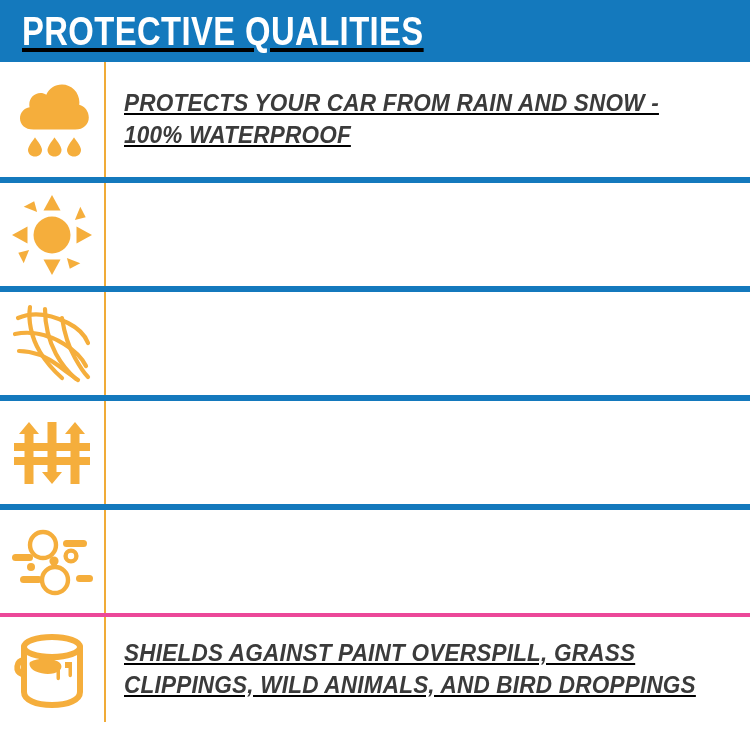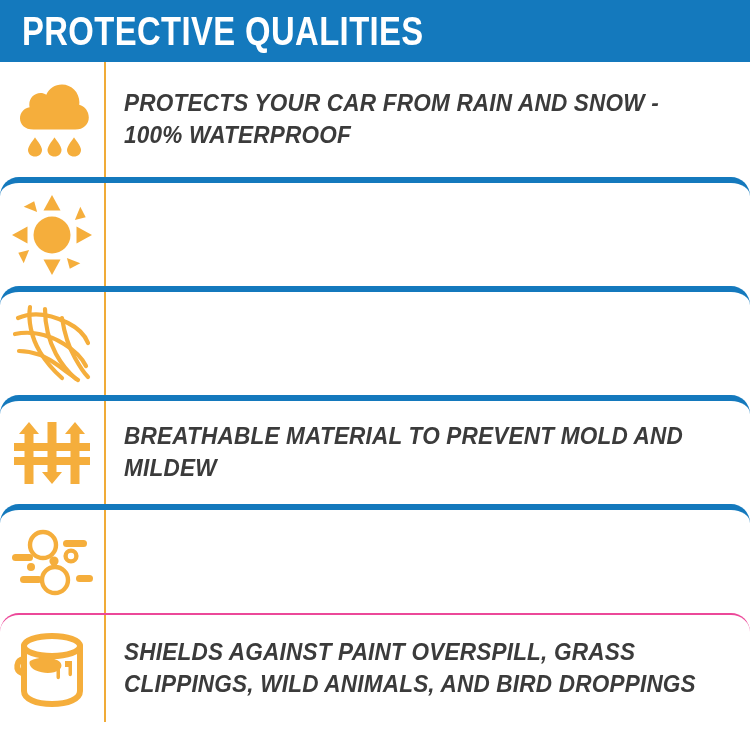--- a/index.html
+++ b/index.html
@@ -10,20 +10,21 @@
   body {
     font-family: "Liberation Sans", sans-serif;
   }
   .infographic {
     width: 750px;
     height: 750px;
     position: relative;
     background: #ffffff;
     overflow: hidden;
     box-sizing: border-box;
+    text-decoration: underline;
   }
 
   
   .header-bar {
     position: relative;
     height: 62px;
     background: #1479bd;
     display: flex;
     align-items: center;
     padding-left: 22px;
@@ -46,28 +47,27 @@
     position: relative;
   }
   .row {
     position: relative;
     display: flex;
     align-items: center;
     height: 109px;
     background: #ffffff;
     box-sizing: border-box;
     border-top: 6px solid #1479bd;
-    border-radius: 19px;
   }
   .row:first-child {
     border-top: none;
     height: 115px;
   }
   .row-last {
-    border-top: 2px solid #ec4899;
+    border-top: 4px solid #ec4899;
   }
 
   
   .icon-cell {
     width: 104px;
     min-width: 104px;
     height: 100%;
     display: flex;
     align-items: center;
     justify-content: center;
@@ -181,23 +181,20 @@
 
             <path d="M40 70 L30 58 L35.5 58 L35.5 8 L44.5 8 L44.5 58 L50 58 Z"></path>
 
             <path d="M63 8 L73 20 L67.5 20 L67.5 70 L58.5 70 L58.5 20 L53 20 Z"></path>
 
             <rect x="2" y="29" width="76" height="8"></rect>
             <rect x="2" y="43" width="76" height="8"></rect>
           </g>
         </svg>
       </div>
-      <div class="text-cell">
-        <p class="row-text">BREATHABLE MATERIAL TO PREVENT MOLD AND MILDEW</p>
-      </div>
     </div>
 
     <div class="row">
       <div class="v-divider"></div>
       <div class="icon-cell">
         <svg class="icon-svg" width="84" height="74" viewBox="0 0 84 74">
           <g fill="none" stroke="#f5ae3c" stroke-width="4.4">
             <circle cx="33" cy="20" r="13"></circle>
             <circle cx="45" cy="55" r="13"></circle>
             <circle cx="61" cy="31" r="5.4"></circle>

